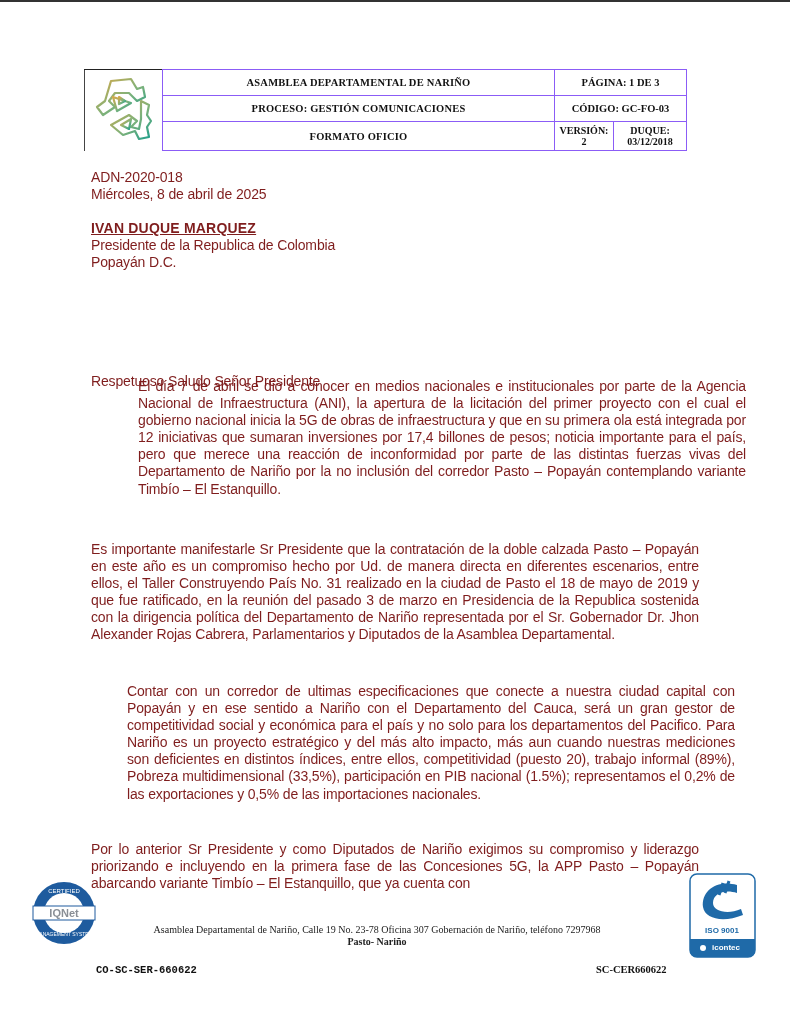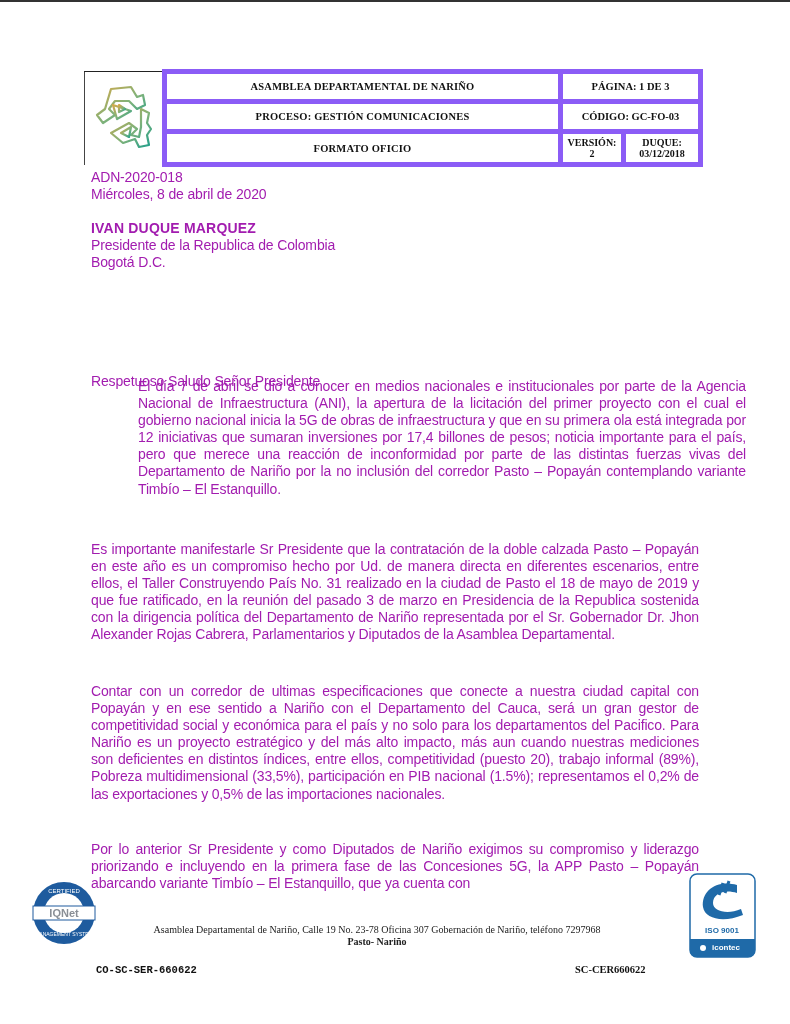--- a/index.html
+++ b/index.html
@@ -1,38 +1,38 @@
 <!DOCTYPE html>
 <html><head>
 <meta charset="utf-8">
 <style>
   html, body { margin:0; padding:0; }
   body { width:790px; height:1024px; background:#ffffff; position:relative; overflow:hidden; font-family:"Liberation Sans", sans-serif; color:#111; }
   .topbar { position:absolute; left:0; top:0; width:790px; height:2px; background:#333; }
   .hdr { position:absolute; left:84px; top:69px; border-collapse:collapse; font-family:"Liberation Serif", serif; font-weight:bold; font-size:10.5px; color:#111; }
-  .hdr td { border:5px solid #8b5cf6; text-align:center; padding:0; }
+  .hdr td { border:1px solid #8b5cf6; text-align:center; padding:0; }
   .hdr td.logo { border-top:1px solid #222; border-left:1px solid #444; border-bottom:none; width:77px; }
   .logo-wrap { width:77px; height:80px; display:flex; align-items:center; justify-content:center; }
   .t-main { width:391px; height:25px; letter-spacing:0.2px; }
   .t-right { height:25px; }
   .small { font-size:10px; line-height:11px; }
-  .body-text { position:absolute; left:91px; font-size:14px; line-height:17.1px; color:#a21caf; letter-spacing:-0.15px; }
+  .body-text { position:absolute; left:91px; font-size:14px; line-height:17.1px; color:#7f1d1d; letter-spacing:-0.15px; }
   .ref { top:169px; }
   .addr { top:220px; }
-  .addr .name { font-weight:bold; letter-spacing:0.2px; }
+  .addr .name { font-weight:bold; letter-spacing:0.2px;text-decoration:underline; }
   .greet { top:345px;margin-top:28px; }
   .para { width:608px; text-align:justify; }
   .p1 { top:378px;margin-left:47px; }
   .p2 { top:541px; }
-  .p3 { top:683px; }
+  .p3 { top:683px;margin-left:36px; }
   .p4 { top:841px; }
   .foot-addr { position:absolute; left:0; width:754px; top:924px; text-align:center; font-family:"Liberation Serif", serif; font-size:10px; color:#222; }
   .foot-addr .city { font-weight:bold; display:block; margin-top:1px; }
   .cert-left { position:absolute; left:96px; top:964px; font-family:Liberation Mono, monospace; font-weight:bold; font-size:10.5px; }
-  .cert-right { position:absolute; left:575px; top:964px; font-family:"Liberation Serif", serif; font-weight:bold; font-size:10.5px; }
+  .cert-right { position:absolute; left:596px; top:964px; font-family:"Liberation Serif", serif; font-weight:bold; font-size:10.5px; }
   .iqnet { position:absolute; left:31px; top:880px; width:66px; height:66px; }
   .icontec { position:absolute; left:689px; top:873px; width:67px; height:80px; }
 </style>
 </head>
 <body>
 
 <div class="topbar"></div>
 
 <table class="hdr">
   <tbody>
@@ -73,27 +73,27 @@
     <td class="small" style="width:72px;">
       <div>DUQUE:</div>
       <div>03/12/2018</div>
     </td>
   </tr>
 </tbody>
   </table>
 
 <div class="body-text ref">
   <div>ADN-2020-018</div>
-  <div>Miércoles, 8 de abril de 2020</div>
+  <div>Miércoles, 8 de abril de 2025</div>
 </div>
 
 <div class="body-text addr">
   <div class="name">IVAN DUQUE MARQUEZ</div>
   <div>Presidente de la Republica de Colombia</div>
-  <div>Bogotá D.C.</div>
+  <div>Popayán D.C.</div>
 </div>
 
 <div class="body-text greet">Respetuoso Saludo Señor Presidente</div>
 
 <div class="body-text para p1">El día 7 de abril se dio a conocer en medios nacionales e institucionales por parte de la Agencia Nacional de Infraestructura (ANI), la apertura de la  licitación del primer proyecto con el cual el gobierno nacional inicia la 5G de obras de infraestructura y que en su primera ola está integrada por 12 iniciativas que sumaran inversiones por 17,4 billones de pesos; noticia importante para el país, pero que merece una reacción de inconformidad por parte de las distintas fuerzas vivas del Departamento de Nariño por la no inclusión del corredor Pasto – Popayán contemplando variante Timbío – El Estanquillo.</div>
 <div class="body-text para p2">Es importante manifestarle Sr Presidente que la contratación de la doble calzada Pasto – Popayán en este año es un compromiso hecho por Ud. de manera directa en diferentes escenarios, entre ellos, el Taller Construyendo País No. 31 realizado en la ciudad de Pasto el 18 de mayo de 2019 y que fue ratificado, en la reunión del pasado 3 de marzo en Presidencia de la Republica sostenida con la dirigencia política del Departamento de Nariño representada por el Sr. Gobernador Dr. Jhon Alexander Rojas Cabrera, Parlamentarios y Diputados de la Asamblea Departamental.</div>
 <div class="body-text para p3">Contar con un corredor de ultimas especificaciones que conecte a nuestra ciudad capital con Popayán y en ese sentido a Nariño con el Departamento del Cauca, será un gran gestor de competitividad social y económica para el país y no solo para los departamentos del Pacifico. Para Nariño es un proyecto estratégico y del más alto impacto, más aun cuando nuestras mediciones son deficientes en distintos índices, entre ellos, competitividad (puesto 20), trabajo informal (89%), Pobreza multidimensional (33,5%), participación en PIB nacional (1.5%); representamos el 0,2% de las exportaciones y 0,5% de las importaciones nacionales.</div>
 <div class="body-text para p4">Por lo anterior Sr Presidente y como Diputados de Nariño exigimos su compromiso y liderazgo priorizando e incluyendo en la primera fase de las Concesiones 5G, la APP Pasto – Popayán abarcando variante Timbío – El Estanquillo, que ya cuenta con</div>
 
 <div class="iqnet">

